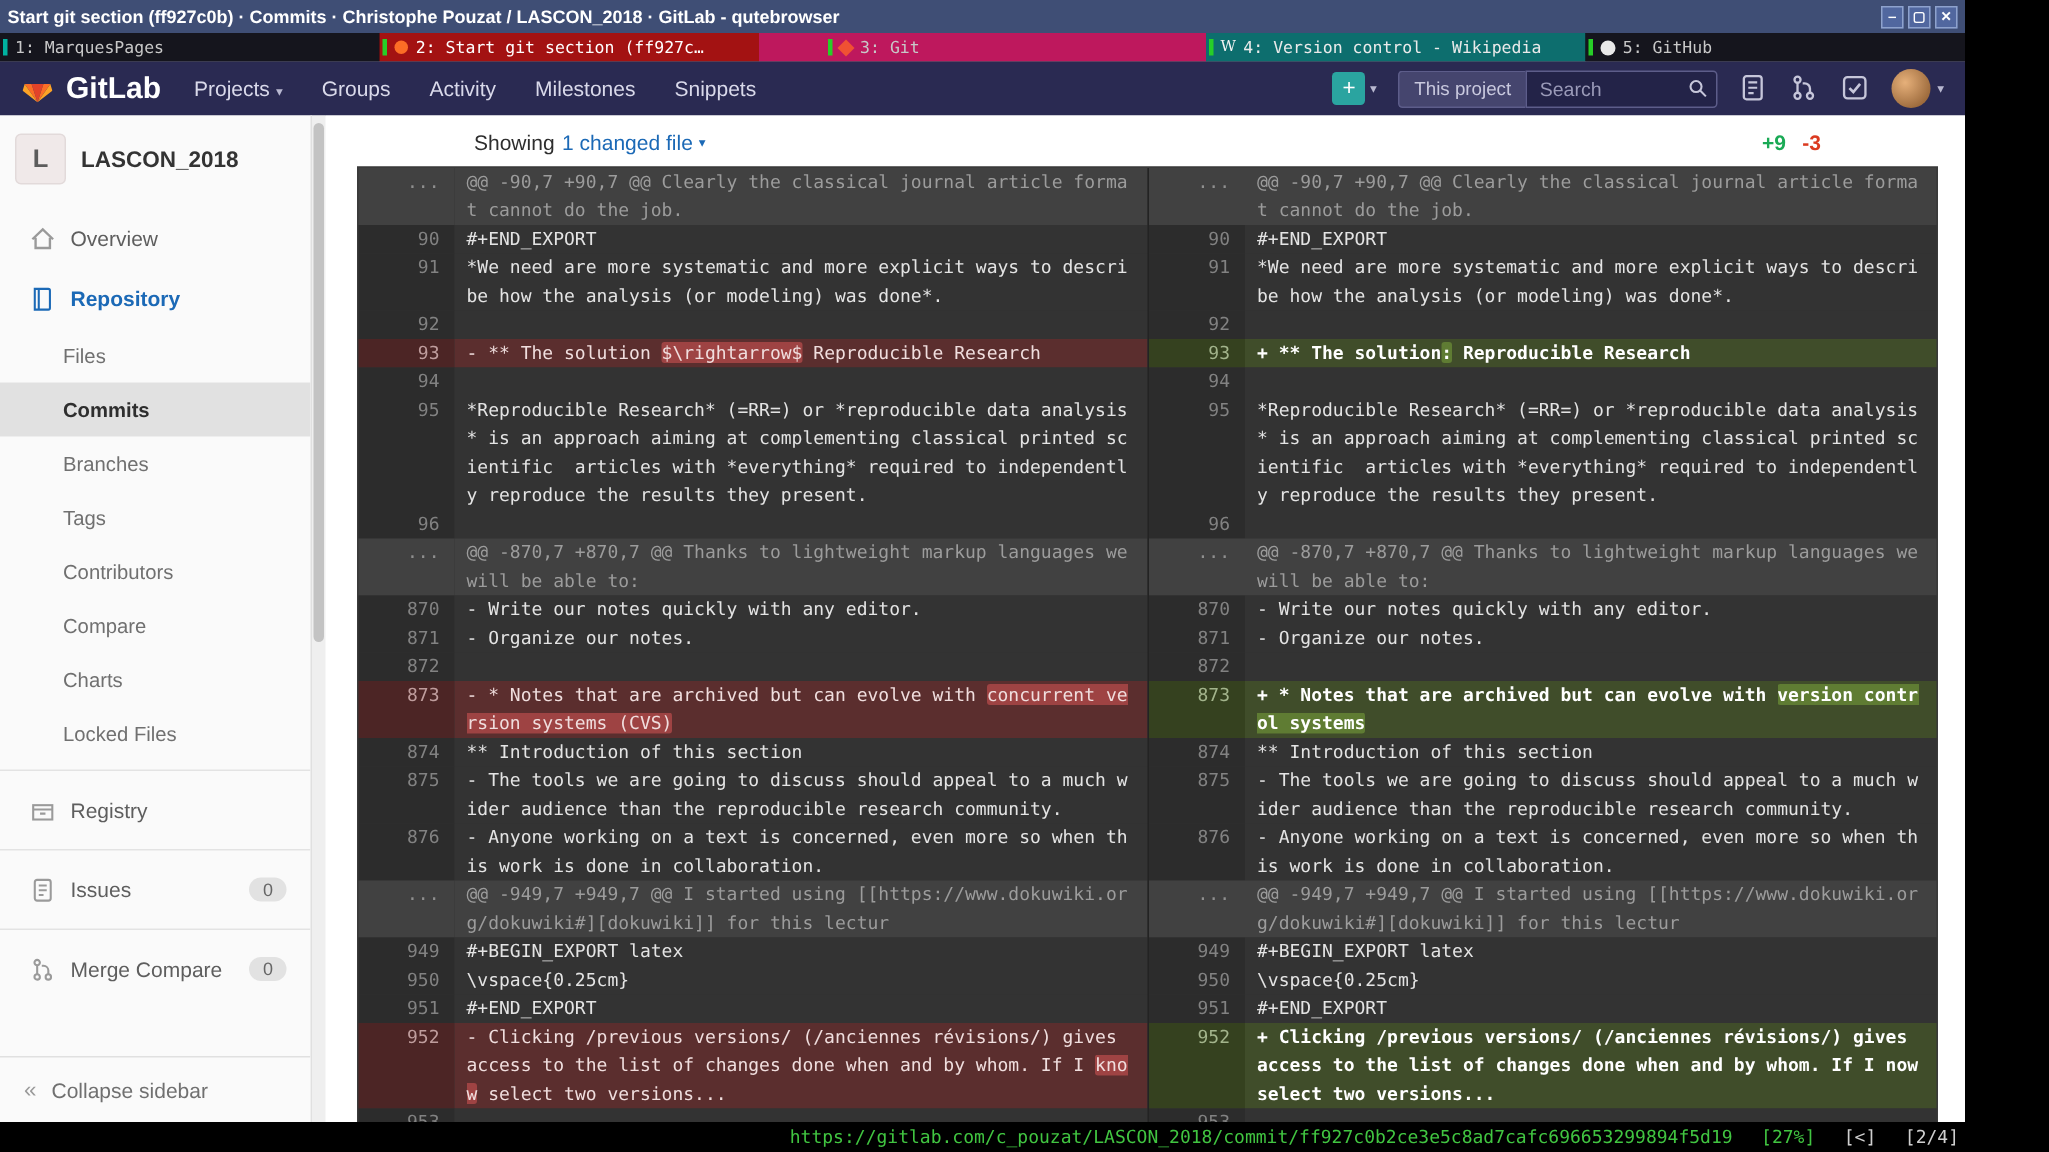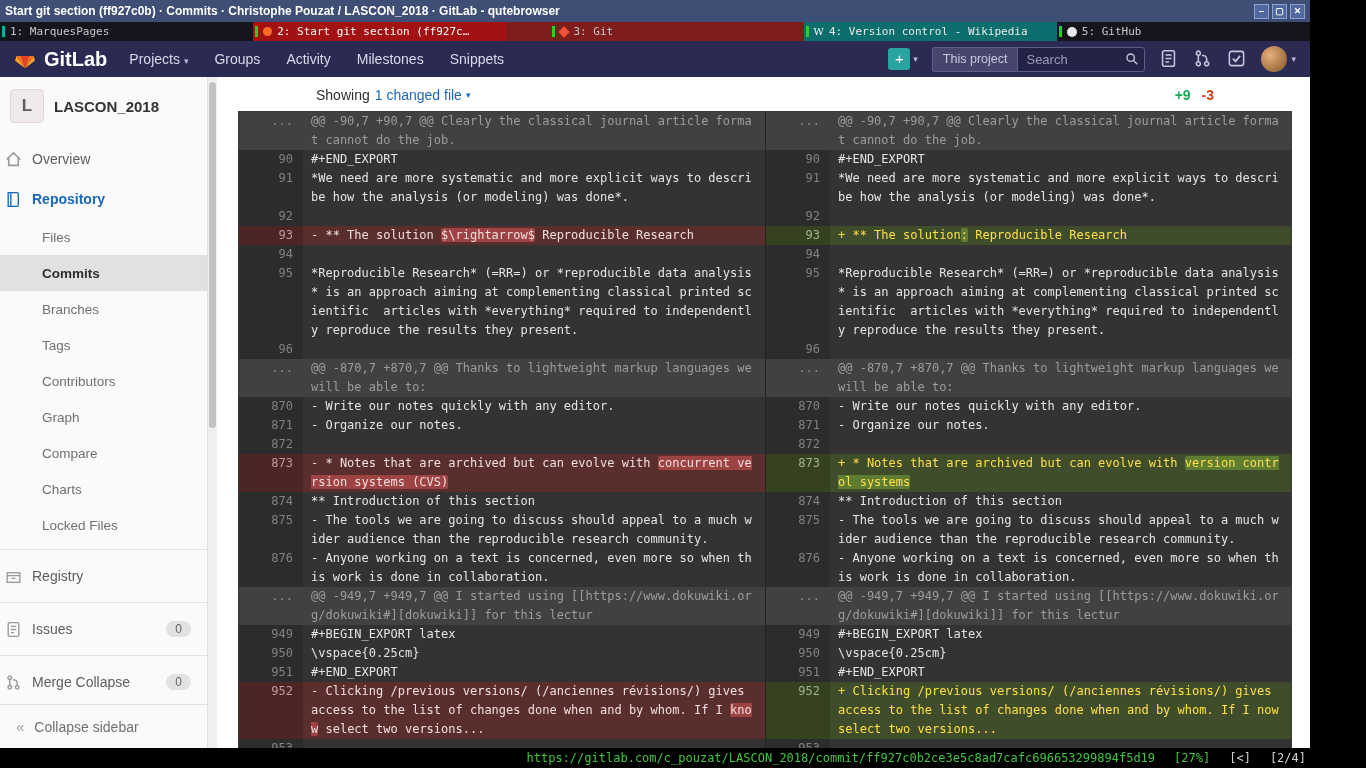--- a/index.html
+++ b/index.html
@@ -61,21 +61,21 @@
   .content { flex:1; min-height:0; display:flex; }
   .sidebar { width:208px; flex:none; background:#fafafa; border-right:1px solid #e0e0e0;
              position:relative; font-size:14px; overflow:hidden; }
   .project-row { display:flex; align-items:center; padding:12px 10px; gap:10px; cursor:pointer; }
   .project-avatar { width:34px; height:34px; flex:none; border-radius:4px; background:#f0e9e9;
                     border:1px solid #e2dada; color:#5c5c5c; font-size:17px; font-weight:bold;
                     display:flex; align-items:center; justify-content:center; }
   .project-name { color:#333; font-weight:bold; font-size:15px; }
   .sb-nav { padding-top:4px; }
   .sb-item { display:flex; align-items:center; cursor:pointer; color:#5e5e5e; }
-  .sb-item.top { height:40px; padding-left:5px; }
+  .sb-item.top { height:40px; padding-left:20px; }
   .sb-item.sub { height:36px; padding-left:42px; font-size:13.5px; color:#707070; }
   .sb-item .sb-icon { width:17px; height:17px; margin-right:10px; color:#9a9a9a; flex:none; }
   .sb-item.active { color:var(--link_blue,#1b69b6); font-weight:bold; }
   .sb-item.active .sb-icon { color:var(--link_blue,#1b69b6); }
   .sb-item.selected { background:#e1e1e1; color:#2e2e2e; font-weight:bold;align-items:center; }
   .sb-divider { border-top:1px solid #e3e3e3; margin:6px 0; }
   .sb-badge { margin-left:auto; margin-right:16px; background:#e2e2e2; color:#666;
               border-radius:9px; font-size:12px; padding:1px 9px; font-weight:normal; }
   .collapse-row { position:absolute; bottom:0; left:0; right:0; height:44px;
                   border-top:1px solid #e0e0e0; display:flex; align-items:center;
@@ -105,21 +105,21 @@
   .diff-gutter { width:64px; flex:none; text-align:right; padding-right:10px; color:#828282;
                  background:var(--diff_ctx_gutter_bg,#2c2c2c); cursor:pointer; }
   .diff-code { flex:1; min-width:0; padding:0 8px; white-space:pre-wrap; word-break:break-all;
                color:#e4e4e4; background:var(--diff_ctx_bg,#333333); }
   .diff-row.hunk .diff-gutter { background:var(--diff_hunk_bg,#414141); color:#8f8f8f; cursor:default; }
   .diff-row.hunk .diff-code   { background:var(--diff_hunk_bg,#414141); color:#9c9c9c; }
   .diff-row.del .diff-gutter  { background:var(--diff_del_gutter_bg,#4c2525); color:#bf9d9d; }
   .diff-row.del .diff-code    { background:var(--diff_del_bg,#5b2e2e); color:#f0dede; }
   .diff-row.del .hl           { background:var(--diff_del_hl,#9e4343); border-radius:2px; }
   .diff-row.add .diff-gutter  { background:var(--diff_add_gutter_bg,#35411f); color:#a3b48c; }
-  .diff-row.add .diff-code    { background:var(--diff_add_bg,#404d2a); color:#fde047; }
+  .diff-row.add .diff-code    { background:var(--diff_add_bg,#404d2a); color:#ffffff;font-weight:bold; }
   .diff-row.add .hl           { background:var(--diff_add_hl,#5f7c33); border-radius:2px; }
 
   
   .statusbar { height:20px; flex:none; background:#000; display:flex; align-items:center;
                font-family:"DejaVu Sans Mono", monospace; font-size:12px; padding:0 4px; }
   .status-right { margin-left:auto; display:flex; gap:19px; align-items:center; }
   .status-url { color:var(--status_green,#41c541); white-space:nowrap; }
   .status-scroll { color:var(--status_green,#41c541); }
   .status-dim { color:#cfcfcf; }
 </style>
@@ -138,21 +138,21 @@
   <div class="tabbar">
       <div class="tab" style="background: rgb(21, 21, 29); color: rgb(200, 200, 200);">
         <span class="tab-indicator" style="background: rgb(0, 178, 160);"></span>
         <span class="tab-label">1: MarquesPages</span>
       </div>
       <div class="tab" style="background: rgb(163, 18, 18); color: rgb(255, 255, 255);">
         <span class="tab-indicator" style="background: rgb(39, 207, 39);"></span>
         <span class="tab-favicon fav-gitlab"></span>
         <span class="tab-label">2: Start git section (ff927c…</span>
       </div>
-      <div class="tab" style="background: #7f1d1d; color: rgb(200, 200, 200); padding-left: 44px;">
+      <div class="tab" style="background: #be185d; color: rgb(200, 200, 200); padding-left: 44px;">
         <span class="tab-indicator" style="background: rgb(39, 207, 39);"></span>
         <span class="tab-favicon fav-git"></span>
         <span class="tab-label">3: Git</span>
       </div>
       <div class="tab" style="background: rgb(13, 110, 110); color: rgb(234, 234, 234);">
         <span class="tab-indicator" style="background: rgb(39, 207, 39);"></span>
         <span class="tab-favicon fav-wiki">W</span>
         <span class="tab-label">4: Version control - Wikipedia</span>
       </div>
       <div class="tab" style="background: rgb(21, 21, 29); color: rgb(200, 200, 200); align-items: center;">
@@ -251,23 +251,20 @@
           <div class="sb-item sub">
             <span>Branches</span>
           </div>
           <div class="sb-item sub">
             <span>Tags</span>
           </div>
           <div class="sb-item sub">
             <span>Contributors</span>
           </div>
           <div class="sb-item sub">
-            <span>Graph</span>
-          </div>
-          <div class="sb-item sub">
             <span>Compare</span>
           </div>
           <div class="sb-item sub">
             <span>Charts</span>
           </div>
           <div class="sb-item sub">
             <span>Locked Files</span>
           </div>
           <div class="sb-divider"></div>
           <div class="sb-item top">
@@ -287,21 +284,21 @@
             <span class="sb-badge">0</span>
           </div>
           <div class="sb-divider"></div>
           <div class="sb-item top">
             <span class="sb-icon"><svg viewBox="0 0 16 16" width="17" height="17">
                 <circle cx="4.5" cy="3.5" r="1.7" fill="none" stroke="currentColor" stroke-width="1.3"></circle>
                 <circle cx="4.5" cy="12.5" r="1.7" fill="none" stroke="currentColor" stroke-width="1.3"></circle>
                 <circle cx="11.5" cy="12.5" r="1.7" fill="none" stroke="currentColor" stroke-width="1.3"></circle>
                 <path d="M4.5 5.2v5.6M11.5 10.8V8.5a3 3 0 0 0-3-3H7.4" fill="none" stroke="currentColor" stroke-width="1.3"></path>
               </svg></span>
-            <span>Merge Collapse</span>
+            <span>Merge Compare</span>
             <span class="sb-badge">0</span>
           </div>
         </nav>
       <div class="collapse-row">
         <span class="collapse-icon">«</span>
         <span>Collapse sidebar</span>
       </div>
     </aside>
 
     <div class="page-scrollbar">

